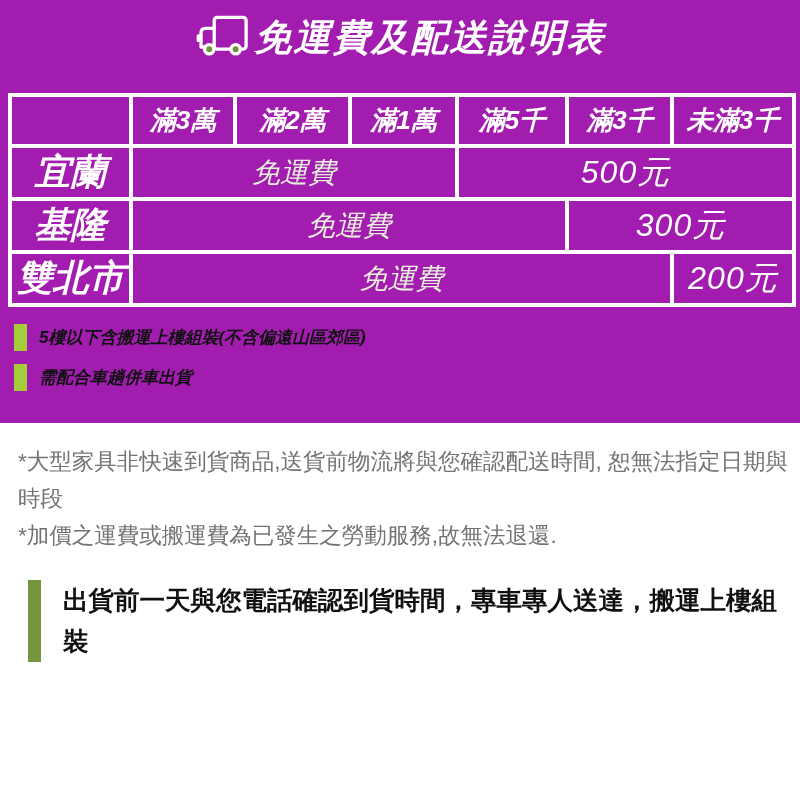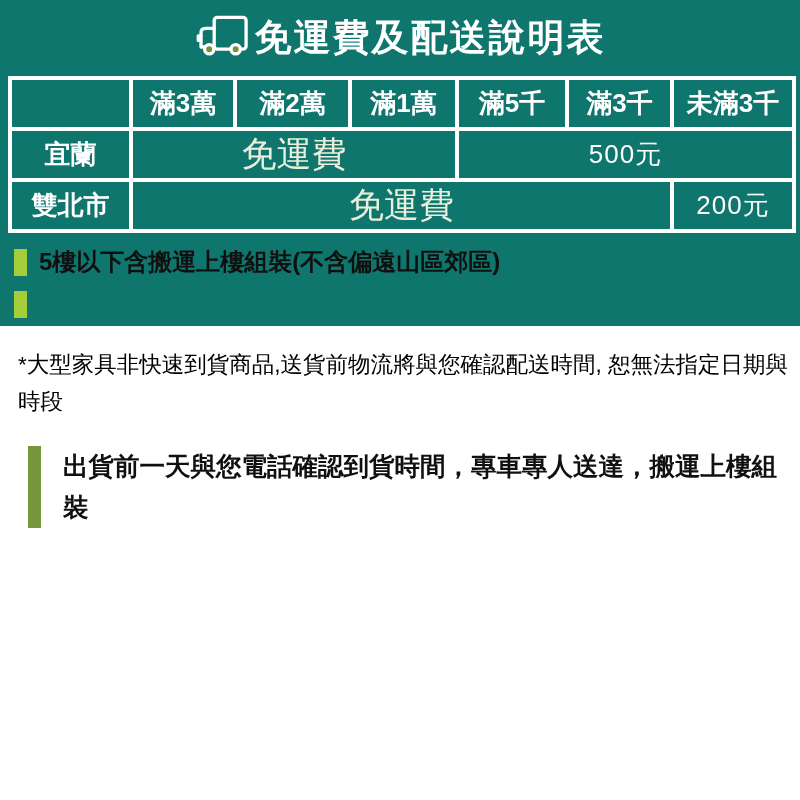--- a/index.html
+++ b/index.html
@@ -1,48 +1,48 @@
 <!DOCTYPE html>
 <html><head>
 <meta charset="utf-8">
 <style>
   html,body { margin:0; padding:0; }
   body {
     width:800px; height:800px; overflow:hidden;
     background:#ffffff;
     font-family:"Liberation Sans","DejaVu Sans",sans-serif;
   }
-  .green-area { background:#0f766e; padding-bottom:8px; }
+  .green-area { background:#a21caf; padding-bottom:32px;font-style:italic; }
 
   .title-bar {
     height:76px; display:flex; align-items:center; justify-content:center;
     color:#fff;
   }
   .truck-icon { margin-right:4px; }
   .title-text { font-size:37px; font-weight:bold; letter-spacing:2px; }
 
   table.fee-table {
     border-collapse:collapse; table-layout:fixed;
-    margin:0 8px; width:784px;
+    margin:17px 8px; width:784px;
   }
   .fee-table th, .fee-table td {
     border:4px solid #ffffff; text-align:center; vertical-align:middle;
     height:47px; padding:0; overflow:hidden; white-space:nowrap;
   }
   .fee-table thead th { font-size:26px; font-weight:bold; color:#ffffff; }
-  .fee-table th.rowlabel { font-size:26px; font-weight:bold; color:#ffffff; }
-  .fee-table td.free { font-size:35px; font-weight:normal; color:#e9efdc; }
-  .fee-table td.fee  { font-size:26px; font-weight:normal; color:#ffffff; letter-spacing:1px; }
+  .fee-table th.rowlabel { font-size:36px; font-weight:bold; color:#ffffff; }
+  .fee-table td.free { font-size:28px; font-weight:normal; color:#e9efdc; }
+  .fee-table td.fee  { font-size:32px; font-weight:normal; color:#ffffff; letter-spacing:1px; }
 
   .bullet-row { display:flex; align-items:center; margin:13px 0 0 14px; }
   .bullet-square { width:13px; height:27px; background:#a5cd39; margin-right:12px; flex:0 0 auto; }
-  .bullet-text { font-size:24px; font-weight:bold; color:#101010; }
+  .bullet-text { font-size:17px; font-weight:bold; color:#101010; }
 
   .white-area { padding:20px 0 0 18px; }
-  .note { color:#000000; font-size:22.5px; line-height:37px; }
+  .note { color:#737373; font-size:22.5px; line-height:37px; }
 
   .notice { display:flex; margin:26px 0 0 10px; }
   .notice-bar { width:13px; background:#75963c; margin-right:22px; flex:0 0 auto; }
   .notice-text { font-size:25.5px; font-weight:bold; color:#101010; line-height:41px; }
 </style>
 </head>
 <body>
 
 <div class="green-area">
 
@@ -80,39 +80,46 @@
           <th>未滿3千</th>
         </tr>
     </thead>
     <tbody>
         <tr>
           <th class="rowlabel">宜蘭</th>
           <td colspan="3" class="free">免運費</td>
           <td colspan="3" class="fee">500元</td>
         </tr>
         <tr>
+          <th class="rowlabel">基隆</th>
+          <td colspan="4" class="free">免運費</td>
+          <td colspan="2" class="fee">300元</td>
+        </tr>
+        <tr>
           <th class="rowlabel">雙北市</th>
           <td colspan="5" class="free">免運費</td>
           <td colspan="1" class="fee">200元</td>
         </tr>
       </tbody>
   </table>
 
   <div class="bullet-row">
     <span class="bullet-square"></span>
     <span class="bullet-text">5樓以下含搬運上樓組裝(不含偏遠山區郊區)</span>
   </div>
   <div class="bullet-row">
     <span class="bullet-square"></span>
+    <span class="bullet-text">需配合車趟併車出貨</span>
   </div>
 
 </div>
 
 <div class="white-area">
   <div class="note">*大型家具非快速到貨商品,送貨前物流將與您確認配送時間, 恕無法指定日期與時段</div>
+  <div class="note">*加價之運費或搬運費為已發生之勞動服務,故無法退還.</div>
 
   <div class="notice">
     <span class="notice-bar"></span>
     <div class="notice-text">
       <div>出貨前一天與您電話確認到貨時間，專車專人送達，搬運上樓組裝</div>
 
     </div>
   </div>
 
 </div>

